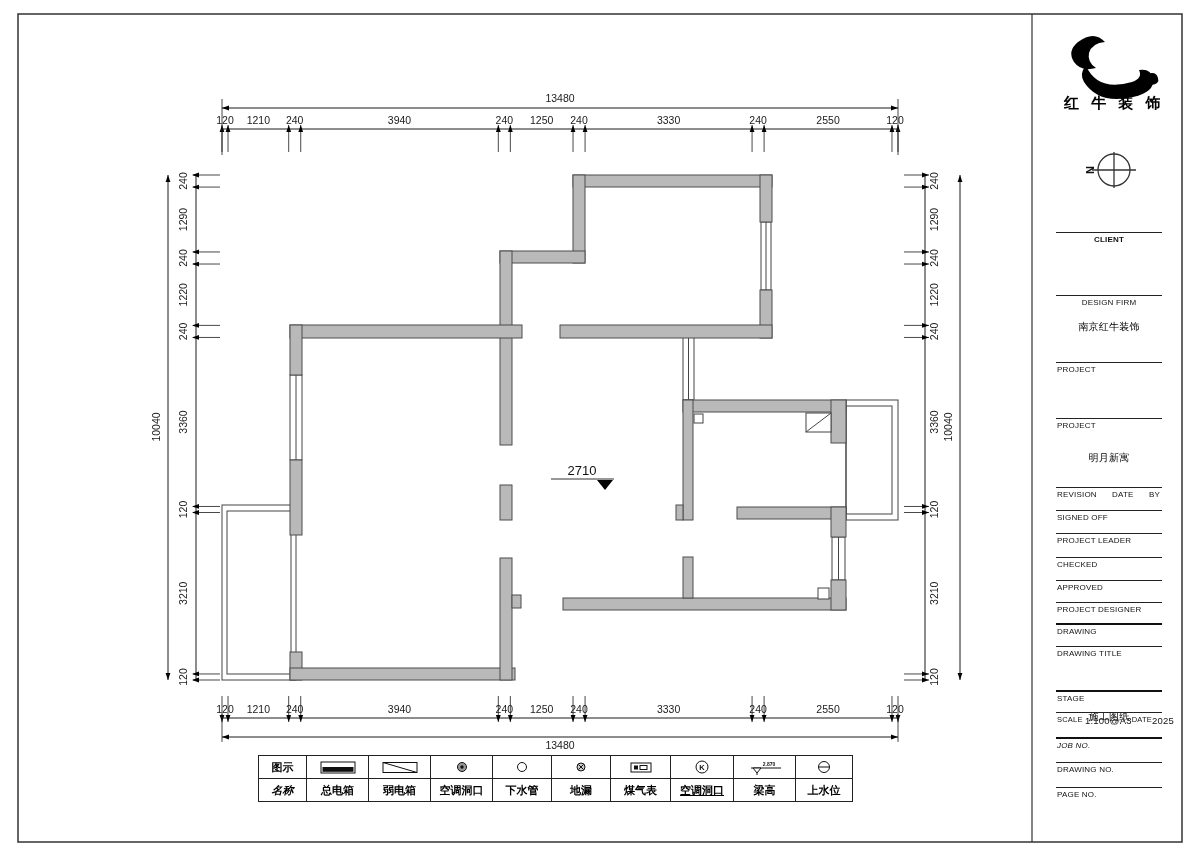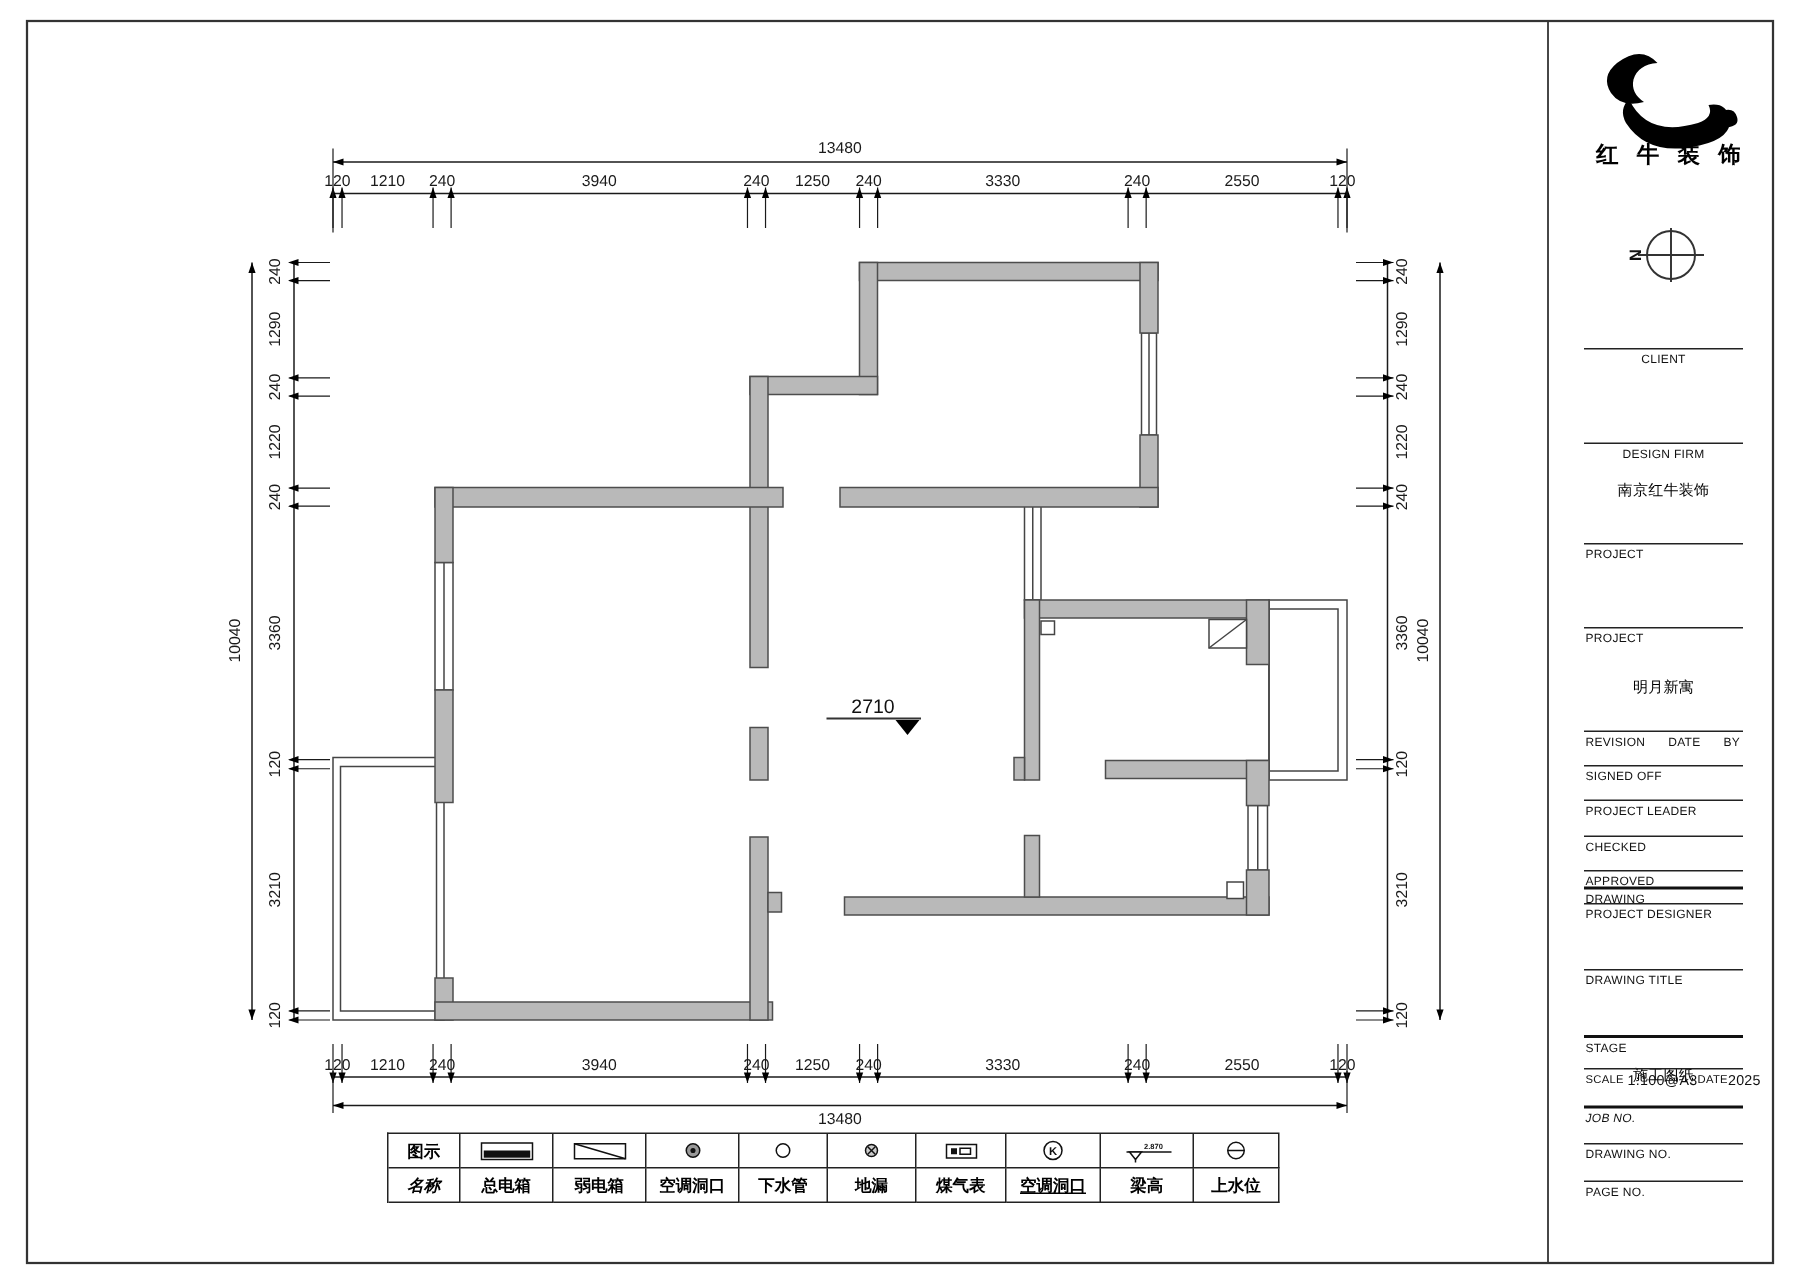--- a/index.html
+++ b/index.html
@@ -248,21 +248,21 @@
       <text x="938" y="593.2345617529879" font-size="10.5" fill="#1a1a1a" text-anchor="middle" transform="rotate(-90 938 593.2345617529879)">3210</text>
       <text x="938" y="676.9820717131473" font-size="10.5" fill="#1a1a1a" text-anchor="middle" transform="rotate(-90 938 676.9820717131473)">120</text>
       <line x1="960" y1="175" x2="960" y2="680" stroke="#1a1a1a" stroke-width="1"></line>
       <polygon points="960,175 957.6,182 962.4,182" fill="#000"></polygon>
       <polygon points="960,680 957.6,673 962.4,673" fill="#000"></polygon>
       <text x="952" y="427" font-size="10.5" fill="#1a1a1a" text-anchor="middle" transform="rotate(-90 952 427)">10040</text>
     </g>
 </svg>
 
 <div id="title-block">
-    <div class="tb-row" style="top: 218px; height: 63px;">
+    <div class="tb-row" style="top: 218px; height: 63px; font-weight: bold;">
       <div class="tb-label center">CLIENT</div>
     </div>
     <div class="tb-row" style="top: 281px; height: 67px;">
       <div class="tb-label center">DESIGN FIRM</div>
       <div class="tb-value" style="top: 24px;">南京红牛装饰</div>
     </div>
     <div class="tb-row" style="top: 348px; height: 56px;">
       <div class="tb-label">PROJECT</div>
     </div>
     <div class="tb-row" style="top: 404px; height: 69px;">
@@ -284,21 +284,21 @@
     </div>
     <div class="tb-row" style="top: 543px; height: 23px;">
       <div class="tb-label">CHECKED</div>
     </div>
     <div class="tb-row" style="top: 566px; height: 22px;">
       <div class="tb-label">APPROVED</div>
     </div>
     <div class="tb-row" style="top: 588px; height: 21px;">
       <div class="tb-label">PROJECT DESIGNER</div>
     </div>
-    <div class="tb-row thick" style="top: 577px; height: 23px;">
+    <div class="tb-row thick" style="top: 609px; height: 23px;">
       <div class="tb-label">DRAWING</div>
     </div>
     <div class="tb-row" style="top: 632px; height: 44px;">
       <div class="tb-label">DRAWING TITLE</div>
     </div>
     <div class="tb-row thick" style="top: 676px; height: 22px;">
       <div class="tb-label">STAGE</div>
       <div class="tb-value" style="top: 18px;">施工图纸</div>
     </div>
     <div class="tb-row" style="top: 698px; height: 25px;">

